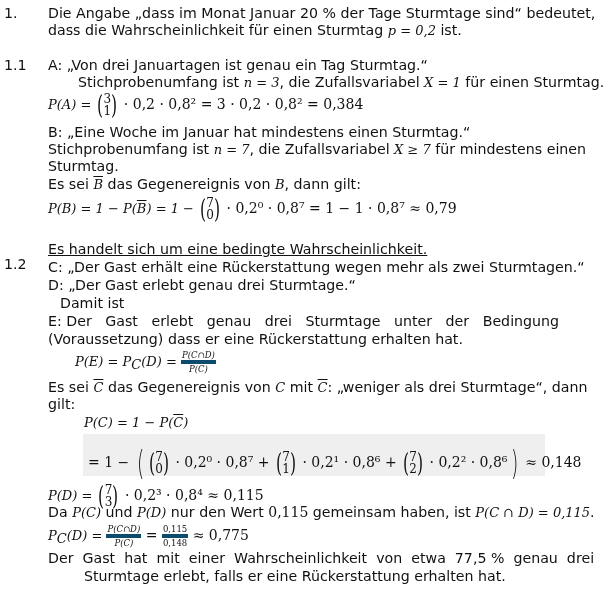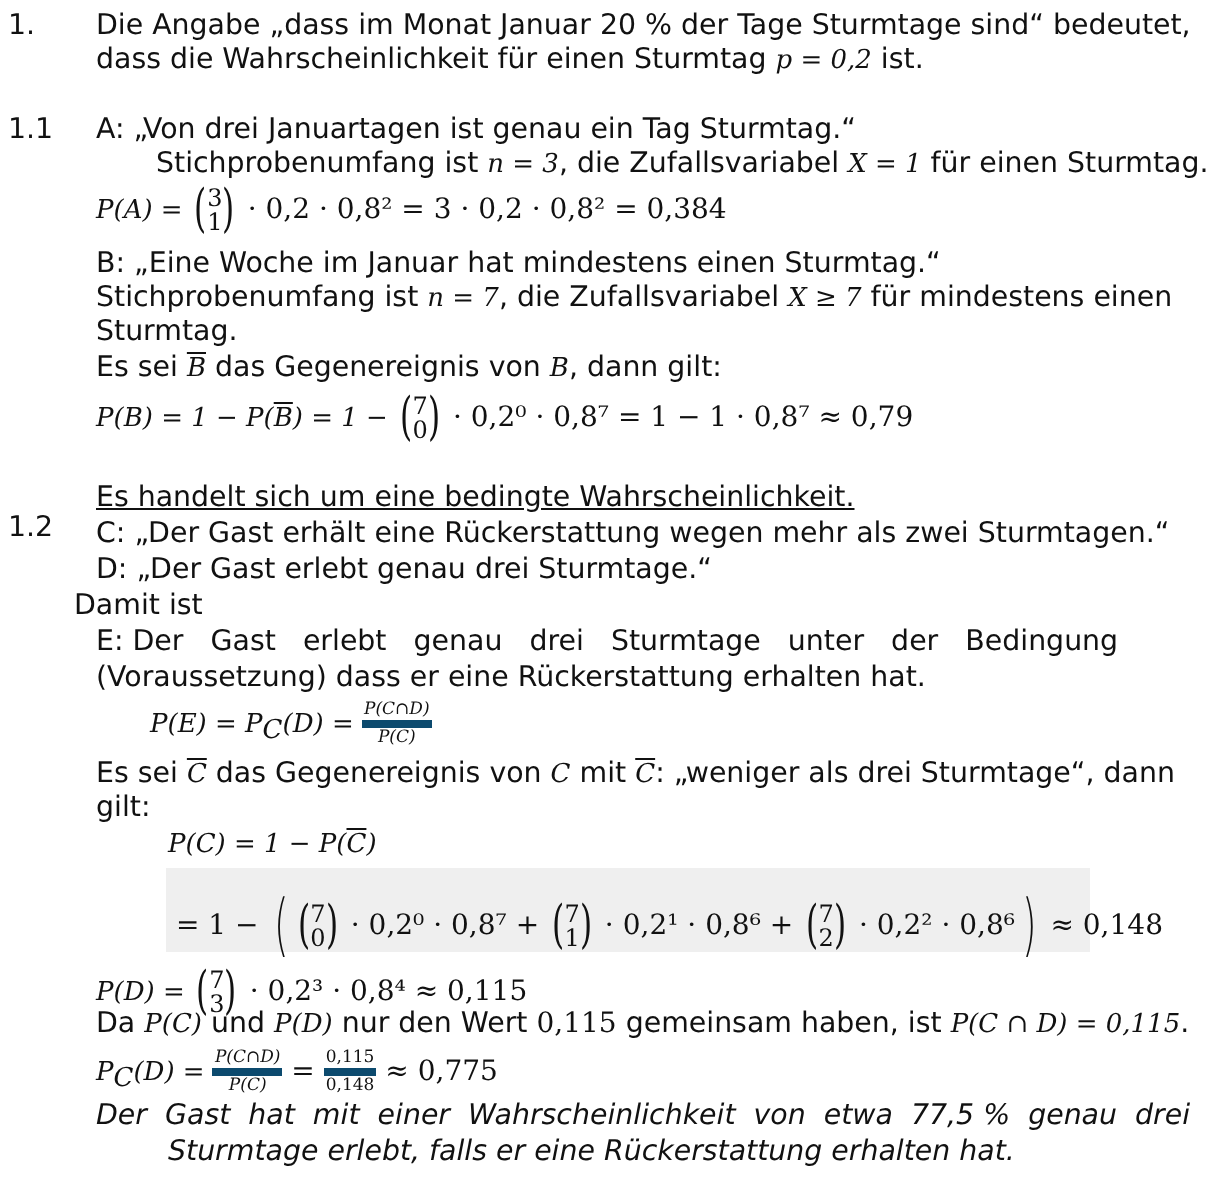--- a/index.html
+++ b/index.html
@@ -2,21 +2,21 @@
 <html><head>
 <meta charset="utf-8">
 <style>
   html, body { margin: 0; padding: 0; background: #ffffff; }
   body { width: 612px; height: 589px; position: relative; overflow: hidden;
          font-family: "DejaVu Sans", sans-serif; font-size: 14.2px; color: #111; }
   .line { position: absolute; white-space: nowrap; line-height: 17px; }
   .num { position: absolute; left: 4px; }
   .m { font-family: "DejaVu Serif", serif; font-style: italic; font-size: 13px; }
   .mr { font-family: "DejaVu Serif", serif; font-size: 14px; }
-  .it { font-style: italic; }
+  .it { }
   .binom { display: inline-block; vertical-align: middle; position: relative; font-family: "DejaVu Serif", serif; font-size: 12px; }
   .binom .par { font-size: 26px; font-weight: 200; vertical-align: middle; line-height: 26px; display:inline-block; transform: scaleX(0.6); }
   .binom .stk { display: inline-block; vertical-align: middle; text-align: center; line-height: 12px; font-size: 12px; margin: 0 -2px; }
   .frac { display: inline-block; vertical-align: middle; text-align: center; font-family: "DejaVu Serif", serif; font-size: 8.5px; line-height: 10px; }
   .frac .n { display: block; border-bottom: 4px solid #0c4a6e; padding: 0 1px; font-style: italic; }
   .frac .d { display: block; padding: 0 1px; font-style: italic; }
   .frac.num-frac .n, .frac.num-frac .d { font-style: normal; }
   .over { text-decoration: overline; }
   .bigpar { font-size: 34px; font-weight: 200; vertical-align: middle; display:inline-block; transform: scaleX(0.55); line-height: 34px; }
   .graybox { position: absolute; left: 83px; top: 434px; width: 462px; height: 42px; background: #efefef; }
@@ -37,21 +37,21 @@
 <div class="line" style="left:48px; top:124px;">B:  „Eine Woche im Januar hat mindestens einen Sturmtag.“</div>
 <div class="line" style="left:48px; top:141px;"><span>Stichprobenumfang ist </span><span class="m">n = 7</span><span>, die Zufallsvariabel </span><span class="m">X ≥ 7</span><span> für mindestens einen</span></div>
 <div class="line" style="left:48px; top:158px;">Sturmtag.</div>
 <div class="line" style="left:48px; top:176px;"><span>Es sei </span><span class="m over">B</span><span> das Gegenereignis von </span><span class="m">B</span><span>, dann gilt:</span></div>
 <div class="line" style="left:48px; top:196px;"><span class="m">P(B) = 1 − P(</span><span class="m over">B</span><span class="m">) = 1 − </span><span class="binom"><span class="par">(</span><span class="stk"><span>7</span><br><span>0</span></span><span class="par">)</span></span><span class="mr"> · 0,2⁰ · 0,8⁷ = 1 − 1 · 0,8⁷ ≈ 0,79</span></div>
 
 <div class="line num" style="top:256px;">1.2</div>
 <div class="line" style="left:48px; top:241px;text-decoration:underline;">Es handelt sich um eine bedingte Wahrscheinlichkeit.</div>
 <div class="line" style="left:48px; top:259px;">C:  „Der Gast erhält eine Rückerstattung wegen mehr als zwei Sturmtagen.“</div>
 <div class="line" style="left:48px; top:277px;">D:  „Der Gast erlebt genau drei Sturmtage.“</div>
-<div class="line" style="left:37px; top:295px;">Damit ist</div>
+<div class="line" style="left:60px; top:295px;">Damit ist</div>
 <div class="line" style="left:48px; top:313px; white-space: pre;">E: Der   Gast   erlebt   genau   drei   Sturmtage   unter   der   Bedingung</div>
 <div class="line" style="left:48px; top:331px;">(Voraussetzung) dass er eine Rückerstattung erhalten hat.</div>
 <div class="line" style="left:75px; top:350px;"><span class="m">P(E) = P</span><sub class="m">C</sub><span class="m">(D) = </span><span class="frac"><span class="n">P(C∩D)</span><span class="d">P(C)</span></span></div>
 
 <div class="line" style="left:48px; top:379px;"><span>Es sei </span><span class="m over">C</span><span> das Gegenereignis von </span><span class="m">C</span><span> mit </span><span class="m over">C</span><span>: „weniger als drei Sturmtage“, dann</span></div>
 <div class="line" style="left:48px; top:396px;">gilt:</div>
 <div class="line" style="left:48px; top:414px;margin-left:36px;"><span class="m">P(C) = 1 − P(</span><span class="m over">C</span><span class="m">)</span></div>
 
 <div class="graybox"></div>
 <div class="line" style="left:88px; top:446px;"><span class="mr">= 1 − </span><span class="bigpar">(</span><span class="binom"><span class="par">(</span><span class="stk"><span>7</span><br><span>0</span></span><span class="par">)</span></span><span class="mr"> · 0,2⁰ · 0,8⁷ + </span><span class="binom"><span class="par">(</span><span class="stk"><span>7</span><br><span>1</span></span><span class="par">)</span></span><span class="mr"> · 0,2¹ · 0,8⁶ + </span><span class="binom"><span class="par">(</span><span class="stk"><span>7</span><br><span>2</span></span><span class="par">)</span></span><span class="mr"> · 0,2² · 0,8⁶</span><span class="bigpar">)</span><span class="mr"> ≈ 0,148</span></div>

